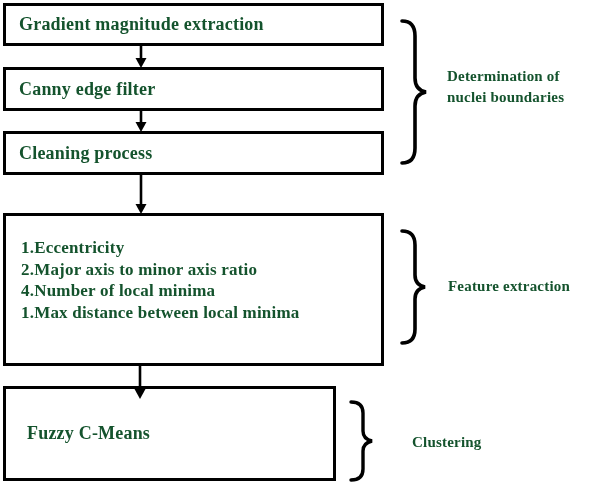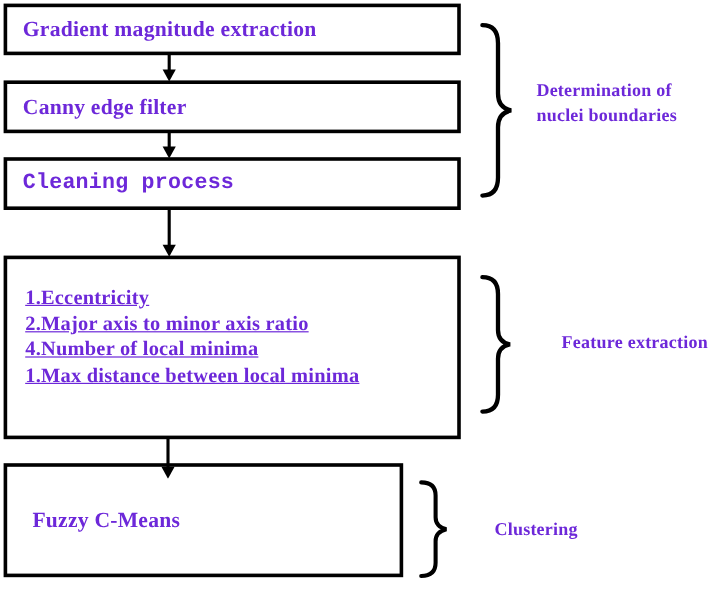--- a/index.html
+++ b/index.html
@@ -2,41 +2,40 @@
 <html><head>
 <meta charset="utf-8">
 <style>
   html, body { margin: 0; padding: 0; }
   .canvas {
     position: relative;
     width: 600px;
     height: 496px;
     background: #ffffff;
     font-family: "Liberation Serif", serif;
-    color: #6d28d9;
+    color: #14532d;
     overflow: hidden;
   }
   .box {
     position: absolute;
     box-sizing: border-box;
     border: 3px solid #000;
     background: #fff;
     display: flex;
     align-items: center;
     font-weight: bold;
     font-size: 18px;
     padding-left: 13px;
     letter-spacing: 0.2px;
   }
   .box.list {
     display: block;
     font-size: 17px;
     line-height: 21.5px;
     padding: 21px 6px 0 15px;
-    text-decoration: underline;
   }
   .arrow { position: absolute; }
   .brace { position: absolute; }
   .stage-label {
     position: absolute;
     font-weight: bold;
     font-size: 15px;
     line-height: 21px;
     letter-spacing: 0.2px;
   }
@@ -47,21 +46,21 @@
 <div class="canvas">
 
   <div class="box" style="left:3px; top:3px; width:381px; height:43px;">
     <span>Gradient magnitude extraction</span>
   </div>
 
   <div class="box" style="left:3px; top:67px; width:381px; height:44px;align-items:center;">
     <span>Canny edge filter</span>
   </div>
 
-  <div class="box" style="left:3px; top:131px; width:381px; height:44px;font-family:Liberation Mono, monospace;">
+  <div class="box" style="left:3px; top:131px; width:381px; height:44px;">
     <span>Cleaning process</span>
   </div>
 
   <div class="box list" style="left:3px; top:213px; width:381px; height:153px;">
     <div>1.Eccentricity</div>
     <div>2.Major axis to minor axis ratio</div>
     <div>4.Number of local minima</div>
     <div>1.Max distance between local minima</div>
   </div>
 
@@ -96,17 +95,17 @@
   <svg class="brace" style="left:396px; top:228px;" width="32" height="118" viewBox="0 0 32 118">
     <path d="M 6,3 Q 19,3 19,17 L 19,47 Q 19,57 29,59 Q 19,61 19,71 L 19,101 Q 19,115 6,115" fill="none" stroke="#000" stroke-width="3.6" stroke-linecap="round"></path>
   </svg>
 
   <svg class="brace" style="left:345px; top:399px;" width="31" height="84" viewBox="0 0 31 84">
     <path d="M 6,3 Q 18,3 18,14 L 18,32 Q 18,40 27,42 Q 18,44 18,52 L 18,70 Q 18,81 6,81" fill="none" stroke="#000" stroke-width="3.4" stroke-linecap="round"></path>
   </svg>
 
   <div class="stage-label" style="left:447px; top:66px; width:152px;">Determination of nuclei boundaries</div>
 
-  <div class="stage-label" style="left:468px; top:276px; white-space:nowrap;">Feature extraction</div>
+  <div class="stage-label" style="left:448px; top:276px; white-space:nowrap;">Feature extraction</div>
 
   <div class="stage-label" style="left:392px; top:432px; white-space:nowrap;margin-left:20px;">Clustering</div>
 
 </div>
 
 </body></html>

